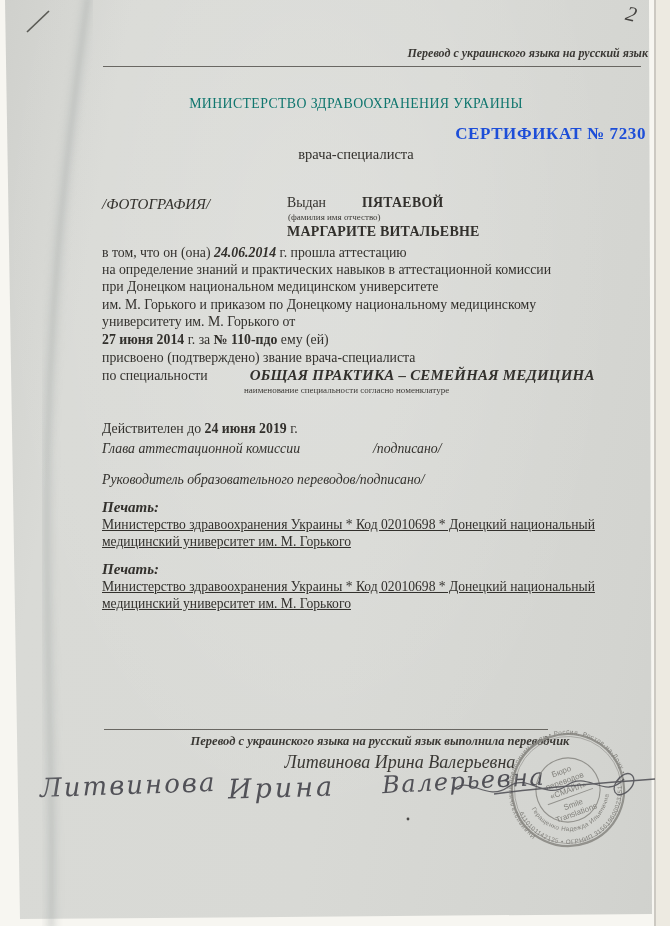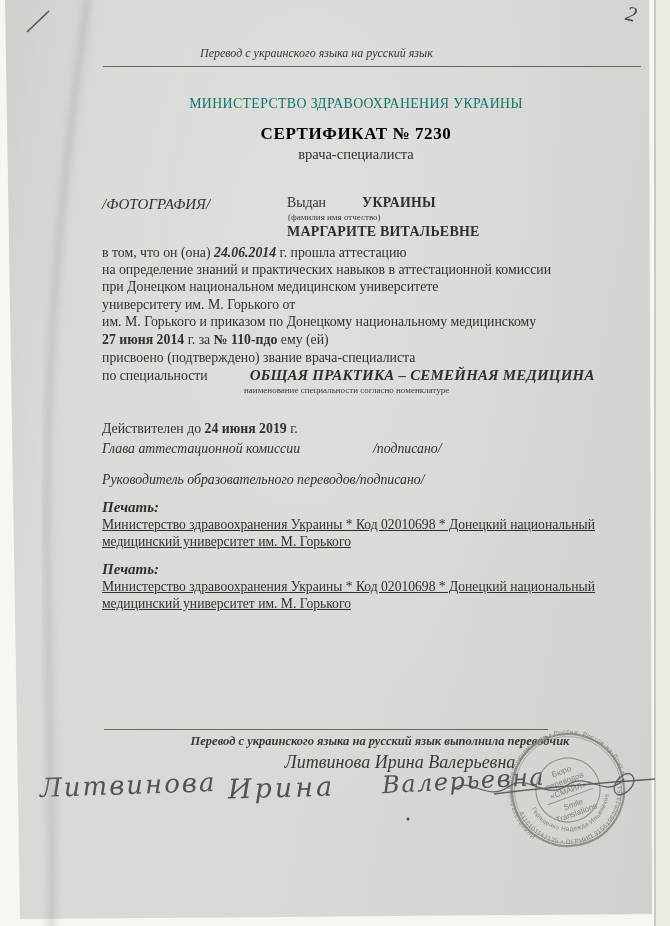--- a/index.html
+++ b/index.html
@@ -15,25 +15,25 @@
     position:absolute;inset:0;
     background:
       radial-gradient(ellipse at 46% 28%, rgba(255,255,255,.16), rgba(255,255,255,0) 62%),
       linear-gradient(100deg,#cfd0cc 0%,#d9dad6 16%,#d8d9d5 55%,#d3d4d0 88%,#d0d1cd 100%);
     clip-path:polygon(5px 0px,649px 0px,652px 914px,20px 919px);
   }
   .edge-line{position:absolute;left:654px;top:0;width:2px;height:926px;background:#ccc9c2;}
   .cream-strip{position:absolute;left:656px;top:0;width:14px;height:926px;background:#edeae1;}
 
   
-  .hdr-note{left:200px;top:46px;width:432px;font-size:12px;font-weight:normal;font-style:italic;color:#3a3834;}
+  .hdr-note{left:216px;top:46px;width:432px;text-align:right;font-size:12px;font-weight:bold;font-style:italic;color:#3a3834;}
   .hdr-rule{left:103px;top:66px;width:538px;height:1px;background:#55524d;opacity:.85;}
 
   .ministry{left:66px;top:96px;width:580px;text-align:center;font-size:13.8px;letter-spacing:.4px;color:#0f766e;}
-  .cert-no{left:66px;top:124px;width:580px;text-align:center;font-size:17px;font-weight:bold;letter-spacing:.6px;color:#000000;}
+  .cert-no{left:66px;top:124px;width:580px;text-align:right;font-size:17px;font-weight:bold;letter-spacing:.6px;color:#1d4ed8;}
   .cert-sub{left:66px;top:146px;width:580px;text-align:center;font-size:14.5px;}
 
   .photo{left:102px;top:196px;font-style:italic;font-size:15px;}
   .issued-row{left:287px;top:195px;font-size:13.8px;}
   .issued-row b{margin-left:36px;letter-spacing:.3px;}
   .fio-note{left:288px;top:212px;font-size:9px;color:#3c3a36;}
   .names{left:287px;top:224px;font-size:14px;font-weight:bold;letter-spacing:.2px;}
 
   .body-txt{font-size:13.8px;line-height:17.2px;}
   .p1{left:102px;top:244px;}
@@ -79,31 +79,31 @@
 
 <div class="abs hdr-note">Перевод с украинского языка на русский язык</div>
 <div class="abs hdr-rule"></div>
 
 <div class="abs ministry">МИНИСТЕРСТВО ЗДРАВООХРАНЕНИЯ УКРАИНЫ</div>
 <div class="abs cert-no">СЕРТИФИКАТ № 7230</div>
 <div class="abs cert-sub">врача-специалиста</div>
 
 <div class="abs photo">/ФОТОГРАФИЯ/</div>
 <div class="abs issued-row">
-  <span>Выдан</span><b>УКРАИНЫ</b>
+  <span>Выдан</span><b>ПЯТАЕВОЙ</b>
 </div>
 <div class="abs fio-note">(фамилия имя отчество)</div>
 <div class="abs names">МАРГАРИТЕ ВИТАЛЬЕВНЕ</div>
 
 <div class="abs body-txt p1">
   <div><span>в том, что он (она) </span><b><i>24.06.2014</i></b><span> г. прошла аттестацию</span></div>
   <div>на определение знаний и практических навыков в аттестационной комиссии</div>
   <div>при Донецком национальном медицинском университете</div>
+  <div>им. М. Горького и приказом по Донецкому национальному медицинскому</div>
   <div>университету им. М. Горького от</div>
-  <div>им. М. Горького и приказом по Донецкому национальному медицинскому</div>
 </div>
 
 <div class="abs body-txt order">
   <div><b>27 июня 2014</b><span> г. за </span><b>№ 110-пдо</b><span> ему (ей)</span></div>
   <div>присвоено (подтверждено) звание врача-специалиста</div>
 </div>
 
 <div class="abs body-txt spec-row">
   <span>по специальности</span><span class="spec">ОБЩАЯ ПРАКТИКА – СЕМЕЙНАЯ МЕДИЦИНА</span>
 </div>

